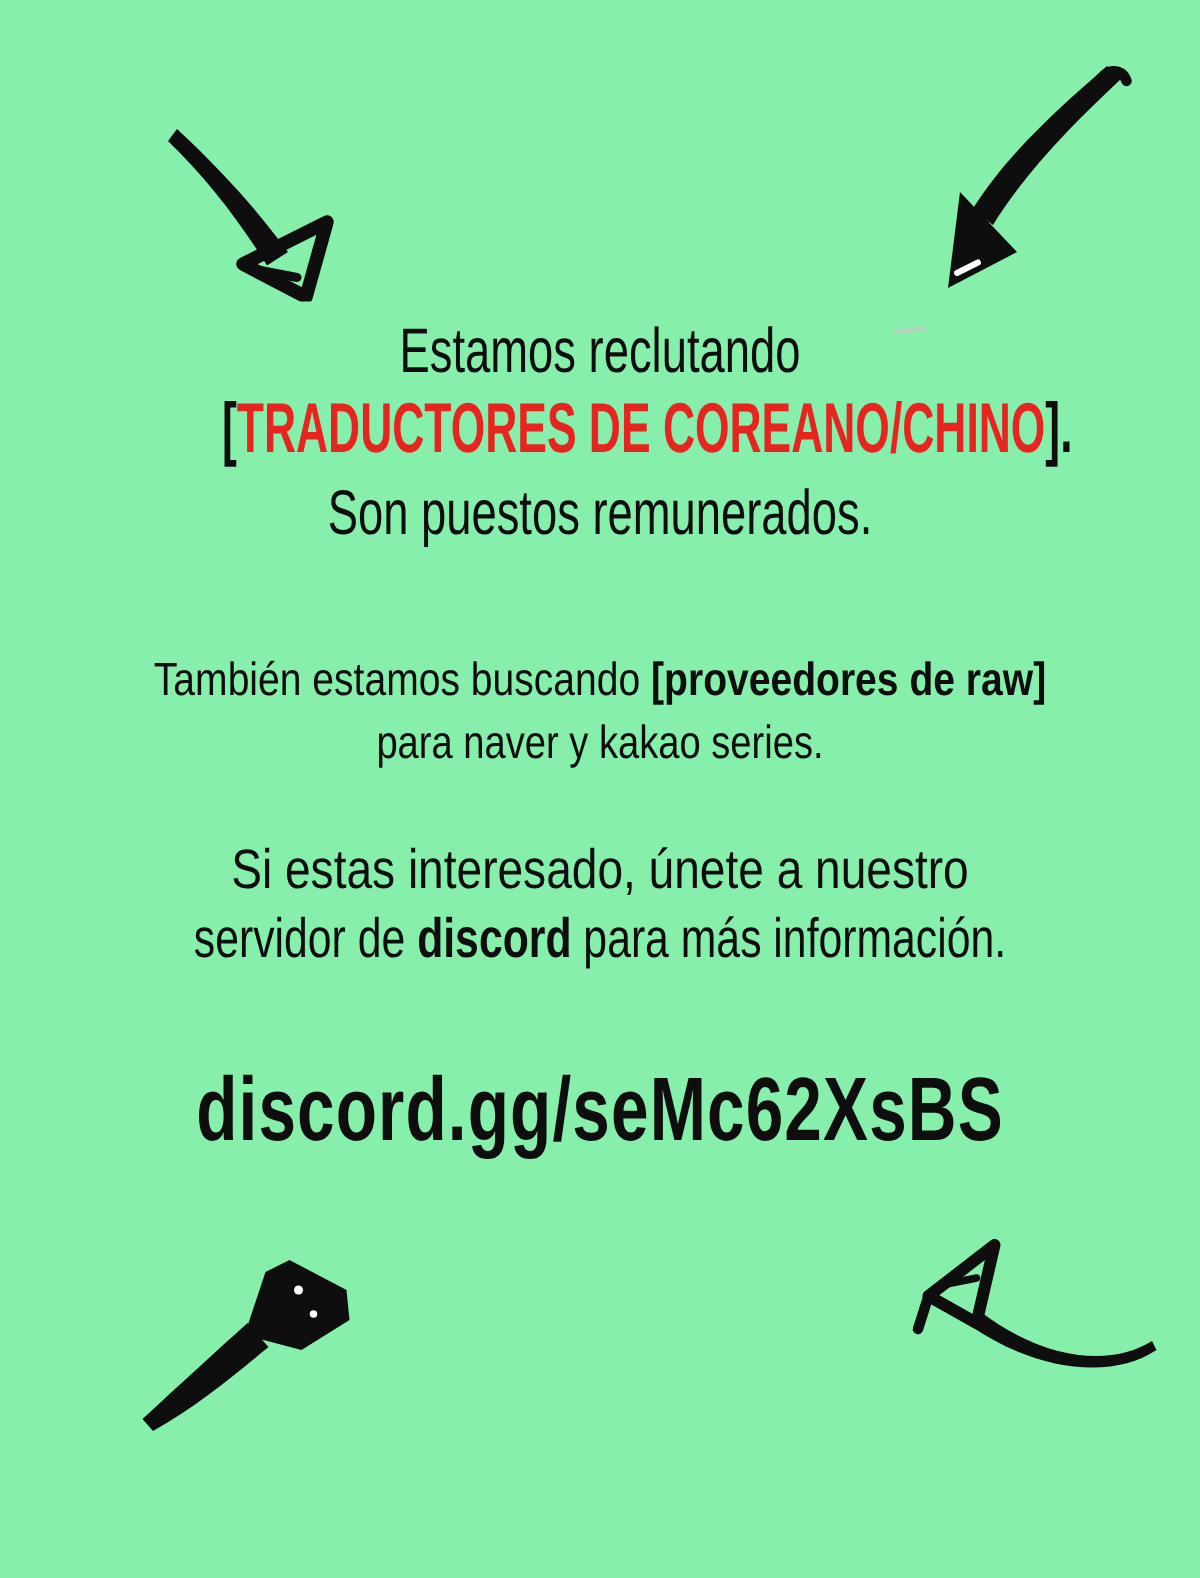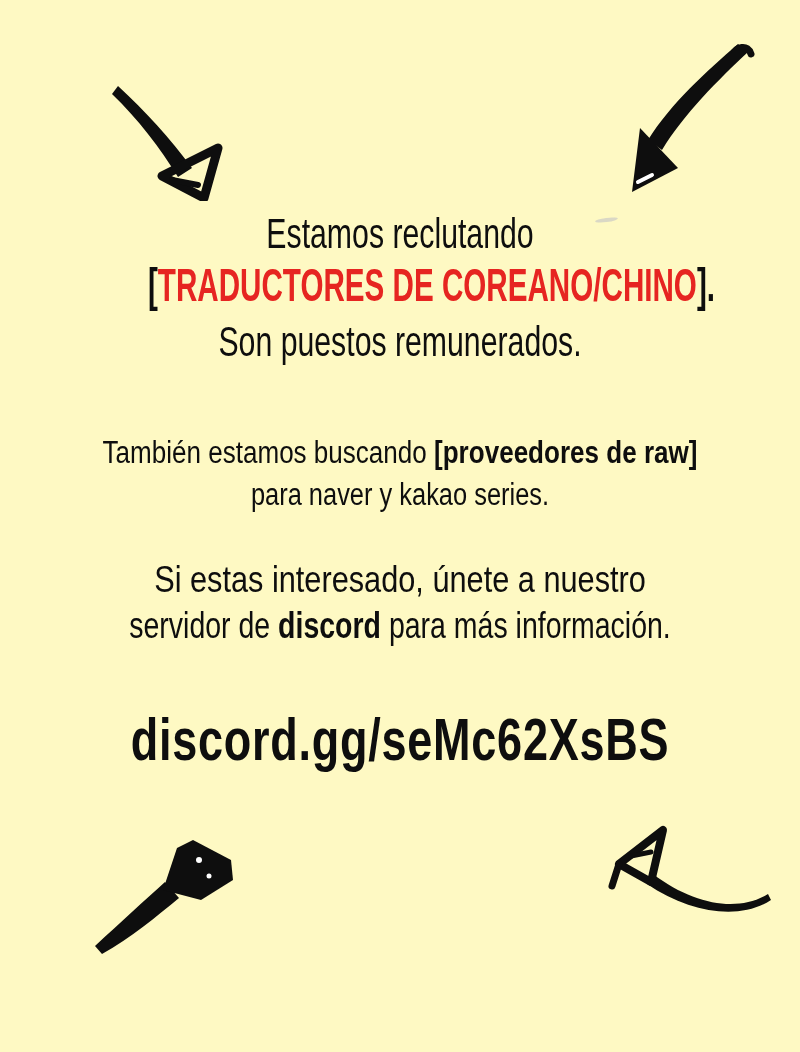--- a/index.html
+++ b/index.html
@@ -1,20 +1,20 @@
 <!DOCTYPE html>
 <html><head>
 <meta charset="utf-8">
 <style>
   html, body { margin: 0; padding: 0; background: #ffffff; }
   .page {
     position: relative;
     width: 800px;
     height: 1052px;
-    background: #fef9c3;
+    background: #86efac;
     overflow: hidden;
     font-family: "Liberation Sans", sans-serif;
     color: #0e0e0e;
   }
   .line {
     position: absolute;
     left: 0;
     width: 800px;
     text-align: center;
     white-space: nowrap;

